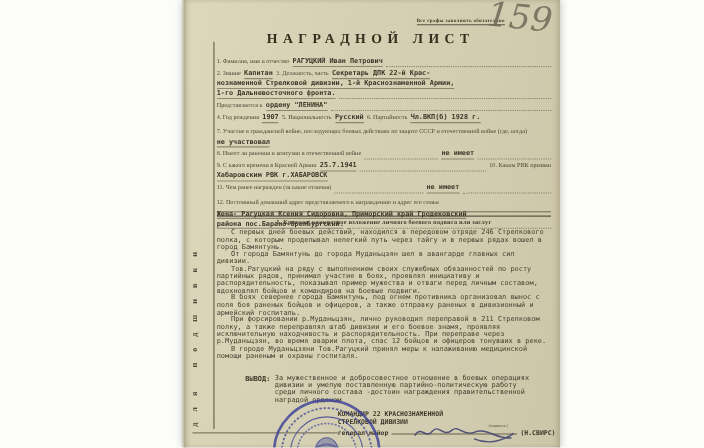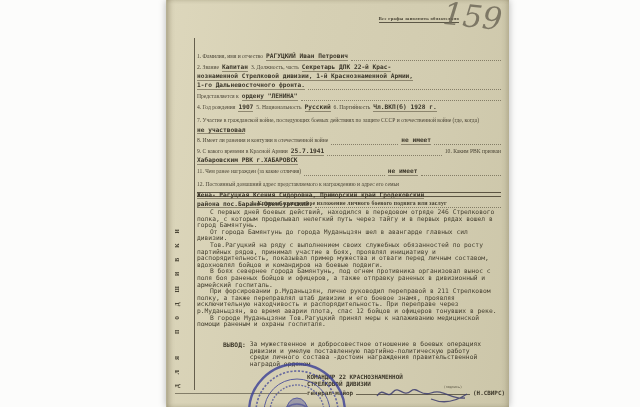--- a/index.html
+++ b/index.html
@@ -51,20 +51,21 @@
   .bottom-line::after{content:"";}
 </style>
 </head>
 <body>
 
 <div class="page">
   <div class="doc">
 
     <div class="corner-note">Все графы заполнять обязательно</div>
     <div class="handnum">159</div>
+    <h1 class="title">НАГРАДНОЙ ЛИСТ</h1>
     <div class="margin-text">для подшивки</div>
     <div class="vrule"></div>
 
     <div class="fields">
       <div class="row">
         <span class="lbl">1. Фамилия, имя и отчество</span>
         <span class="val u">РАГУЦКИЙ Иван Петрович</span>
         <span class="lead"></span>
       </div>
       <div class="row tight">

